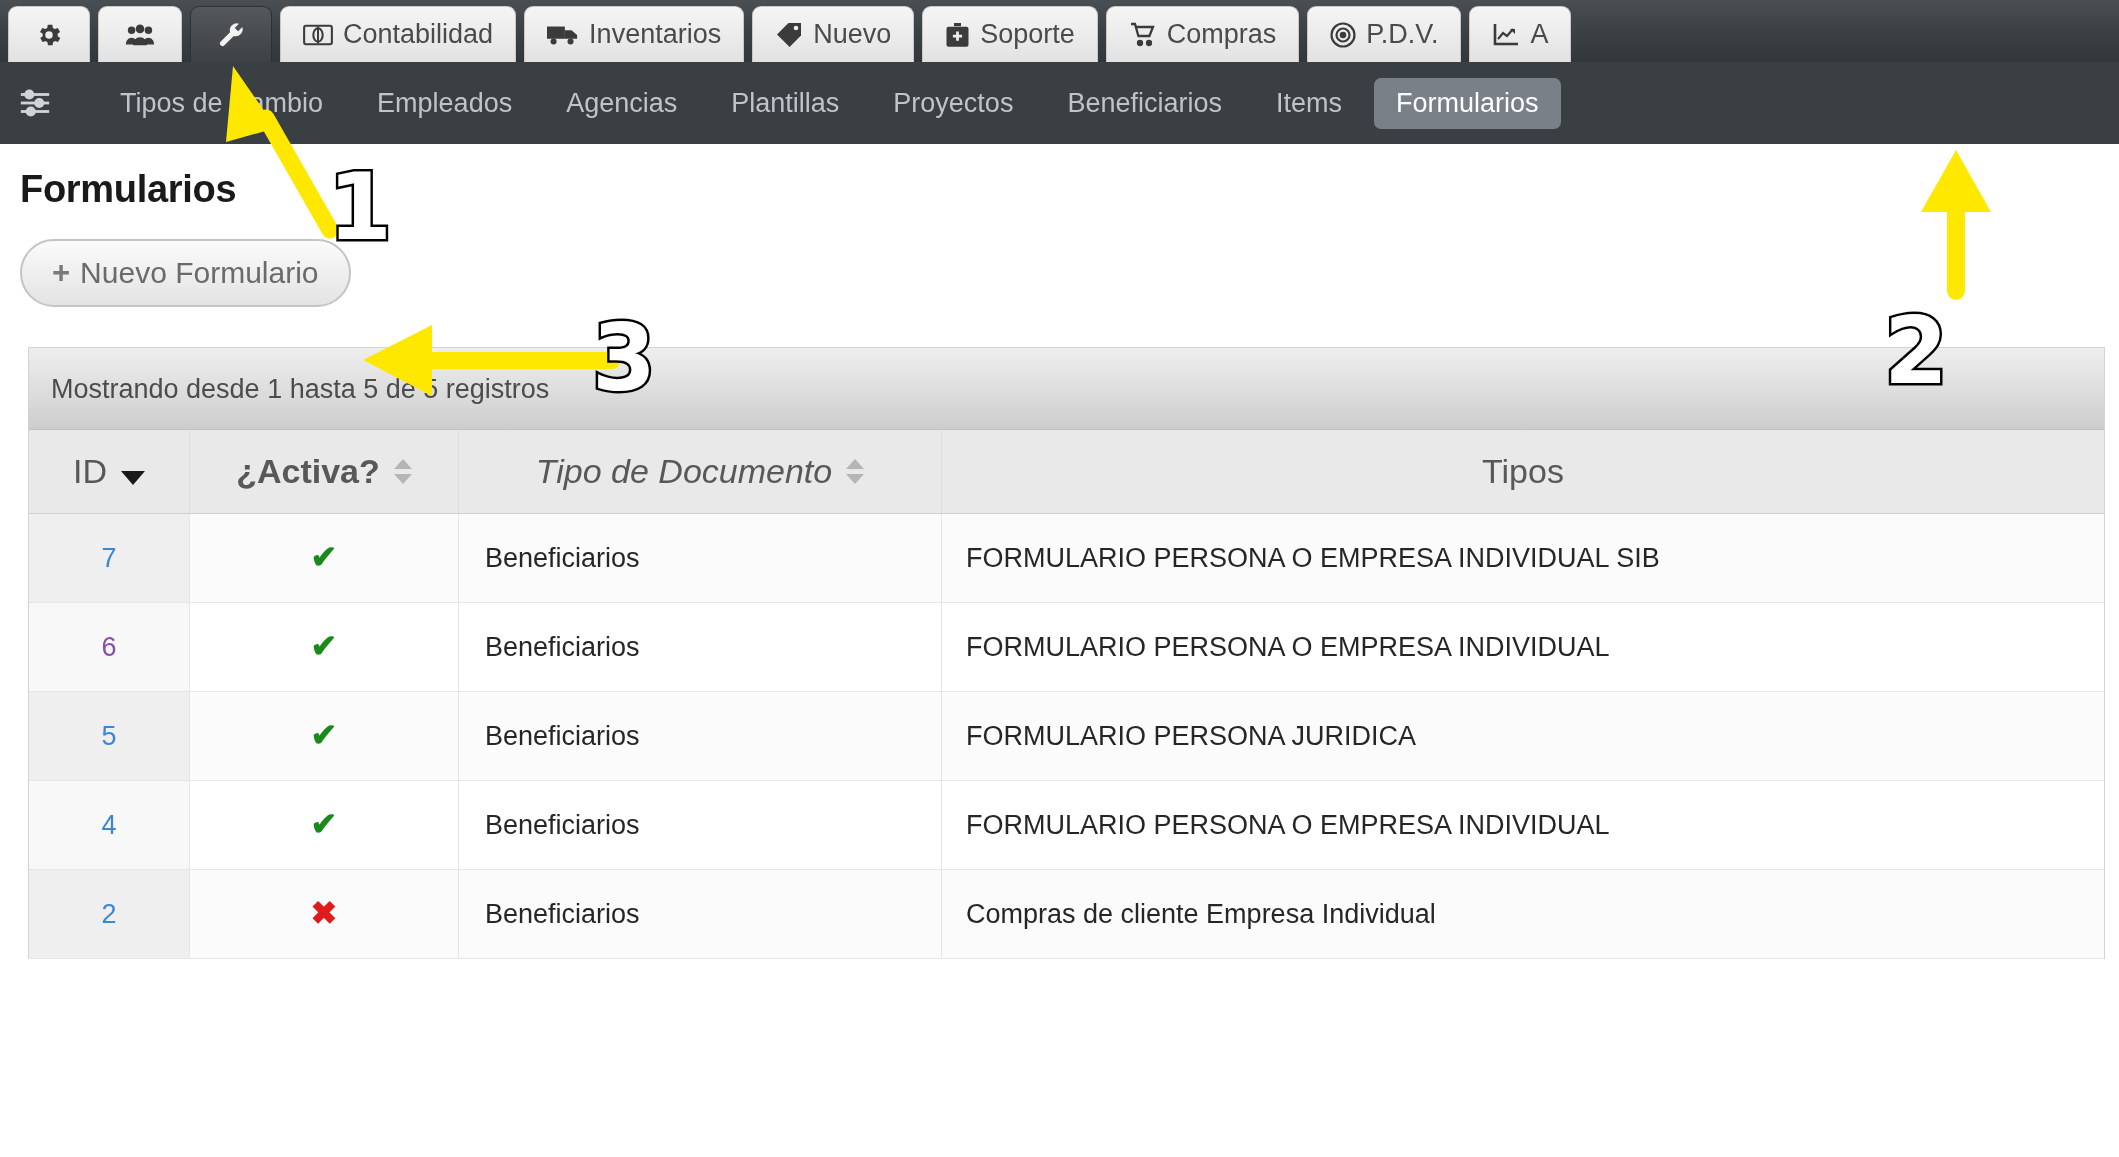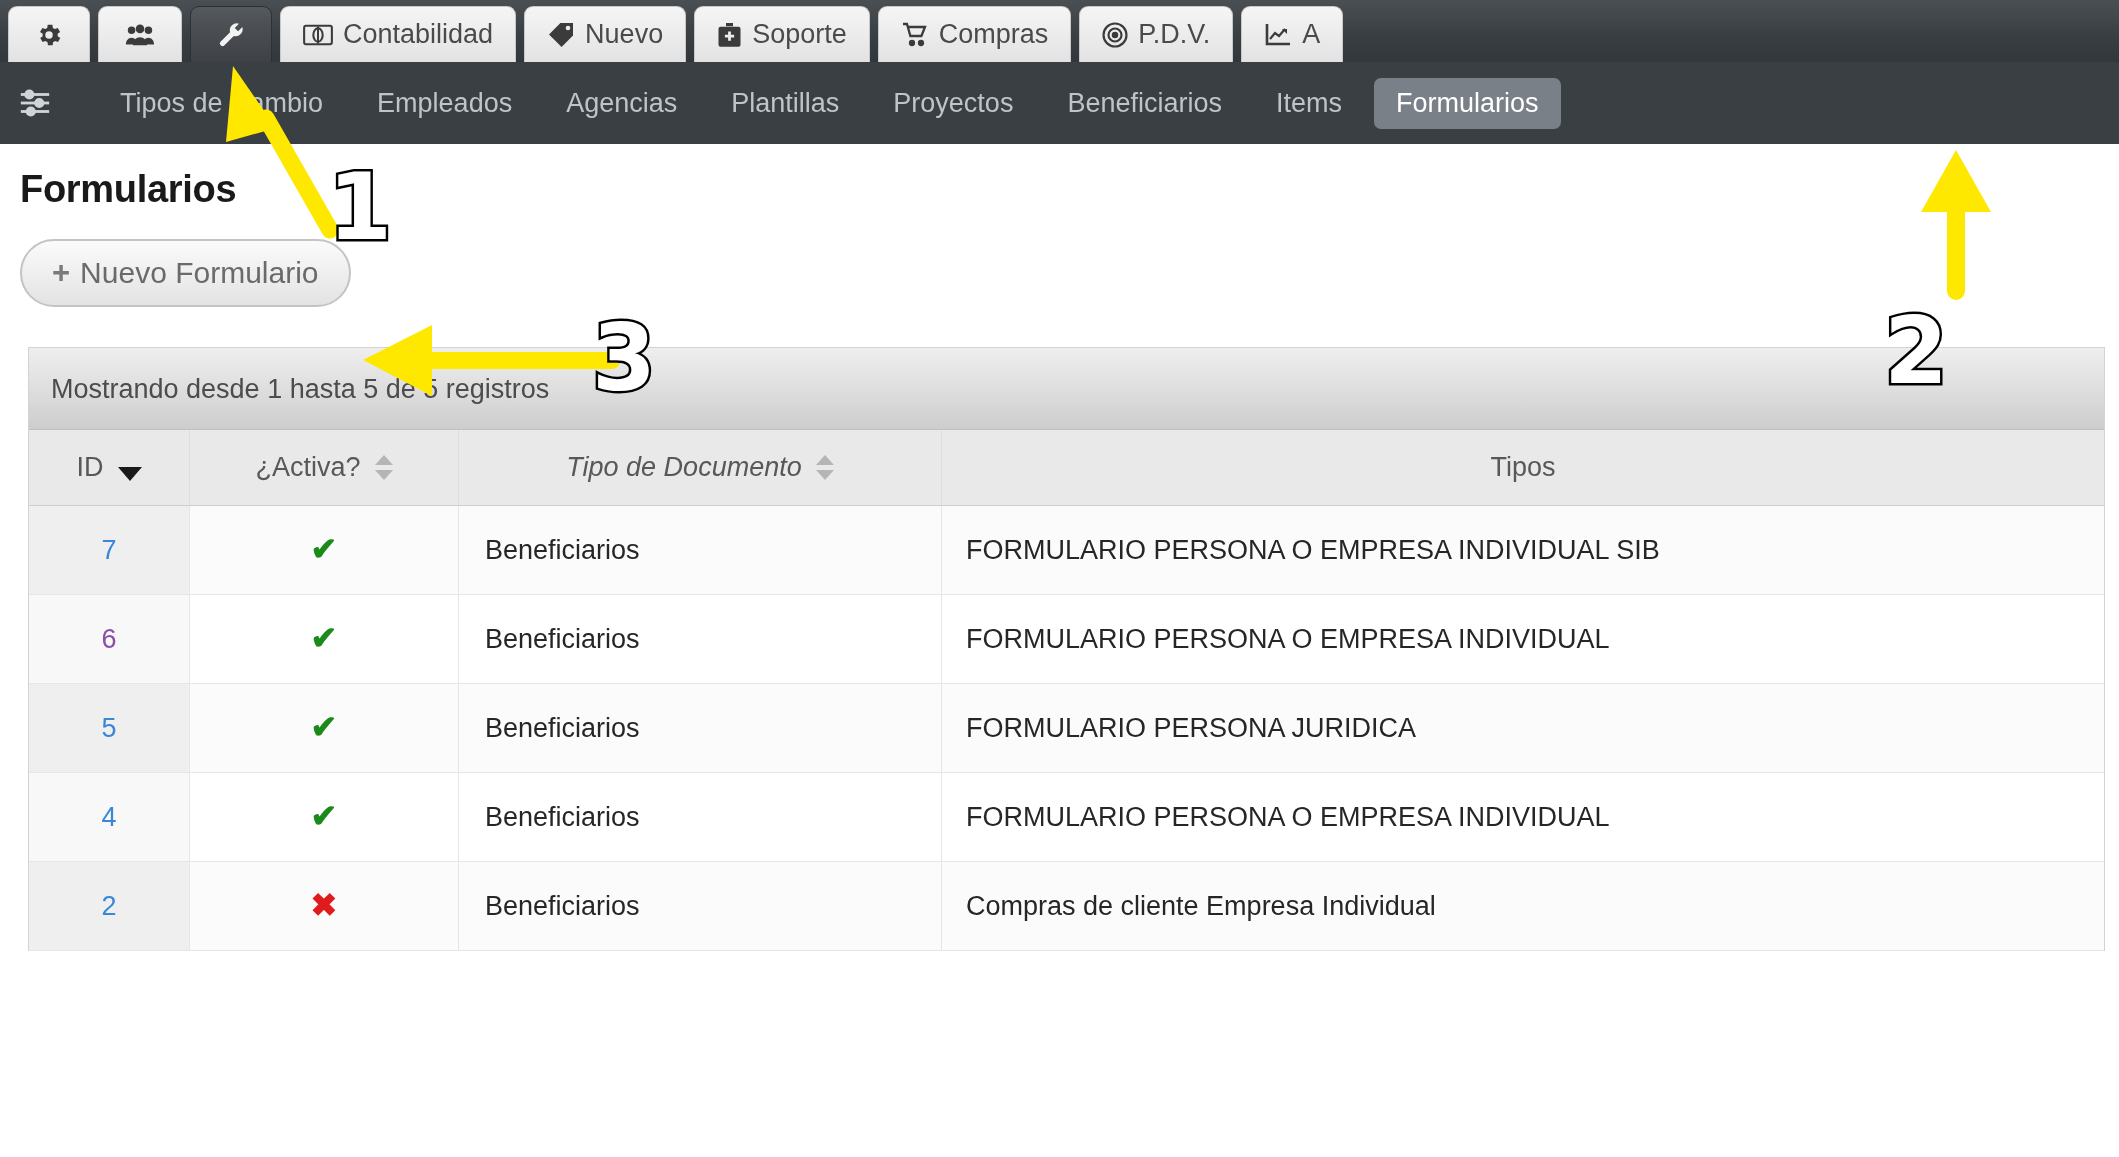--- a/index.html
+++ b/index.html
@@ -117,21 +117,21 @@
     background: linear-gradient(to bottom, #eeeeee 0%, #e0e0e0 45%, #cdcdcd 100%);
     color: #4c4c4c;
     font-size: 27px;
     padding: 26px 22px 24px 22px;
     border-bottom: 1px solid #c0c0c0;
   }
   table { width: 100%; border-collapse: collapse; table-layout: fixed; }
   thead th {
     background: #e9e9e9;
     color: #585858;
-    font-size: 27px;
+    font-size: 34px;
     font-weight: normal;
     padding: 22px 10px;
     border-bottom: 1px solid #cfcfcf;
     border-right: 1px solid #dedede;
     text-align: center;
     position: relative;
   }
   thead th:last-child { border-right: none; }
   th .hd { display:inline-flex; align-items:center; gap:14px; }
   .sort-desc {
@@ -144,21 +144,21 @@
   .sort-both { display:flex; flex-direction:column; gap:5px; opacity:.45; }
   .sort-both i {
     width: 0; height: 0; display:block;
     border-left: 9px solid transparent;
     border-right: 9px solid transparent;
   }
   .sort-both i.up { border-bottom: 10px solid #777; }
   .sort-both i.dn { border-top: 10px solid #777; }
 
   th.col-id { width: 140px; }
-  th.col-activa { width: 248px; }
+  th.col-activa { width: 248px; font-weight: bold; }
   th.col-tipo { width: 462px; font-style: italic; }
 
   tbody td {
     font-size: 27px;
     padding: 27px 10px;
     border-bottom: 1px solid #e6e6e6;
     color: #262626;
   }
   tbody tr.odd td { background: #fbfbfb; }
   tbody tr.even td { background: #ffffff; }
@@ -225,20 +225,31 @@
     <span class="glyph">
       <svg width="30" height="22" viewBox="0 0 32 22" fill="none" stroke="#3b3b3b" stroke-width="2.2">
         <rect x="1.2" y="1.2" width="29.6" height="19.6" rx="2"></rect>
         <ellipse cx="16" cy="11" rx="5" ry="7.2"></ellipse>
         <line x1="16" y1="2" x2="16" y2="20"></line>
       </svg>
     </span>
     <span>Contabilidad</span>
   </div>
 
+  <div class="tab">
+    <span class="glyph">
+      <svg width="32" height="22" viewBox="0 0 34 22" fill="#3b3b3b">
+        <path d="M0 2h19v13H0z"></path>
+          <path d="M19 6h7l6 5v4H19z"></path>
+        <circle cx="7" cy="18" r="3.2"></circle>
+          <circle cx="25" cy="18" r="3.2"></circle>
+      </svg>
+    </span>
+    <span>Inventarios</span>
+  </div>
 
   <div class="tab">
     <span class="glyph">
       <svg width="28" height="26" viewBox="0 0 26 26" fill="#3b3b3b">
         <path d="M12.4 1H25v12.6L13.6 25 1 12.4z"></path>
           <circle cx="20" cy="6" r="2.3" fill="#ececec"></circle>
       </svg>
     </span>
     <span>Nuevo</span>
   </div>

